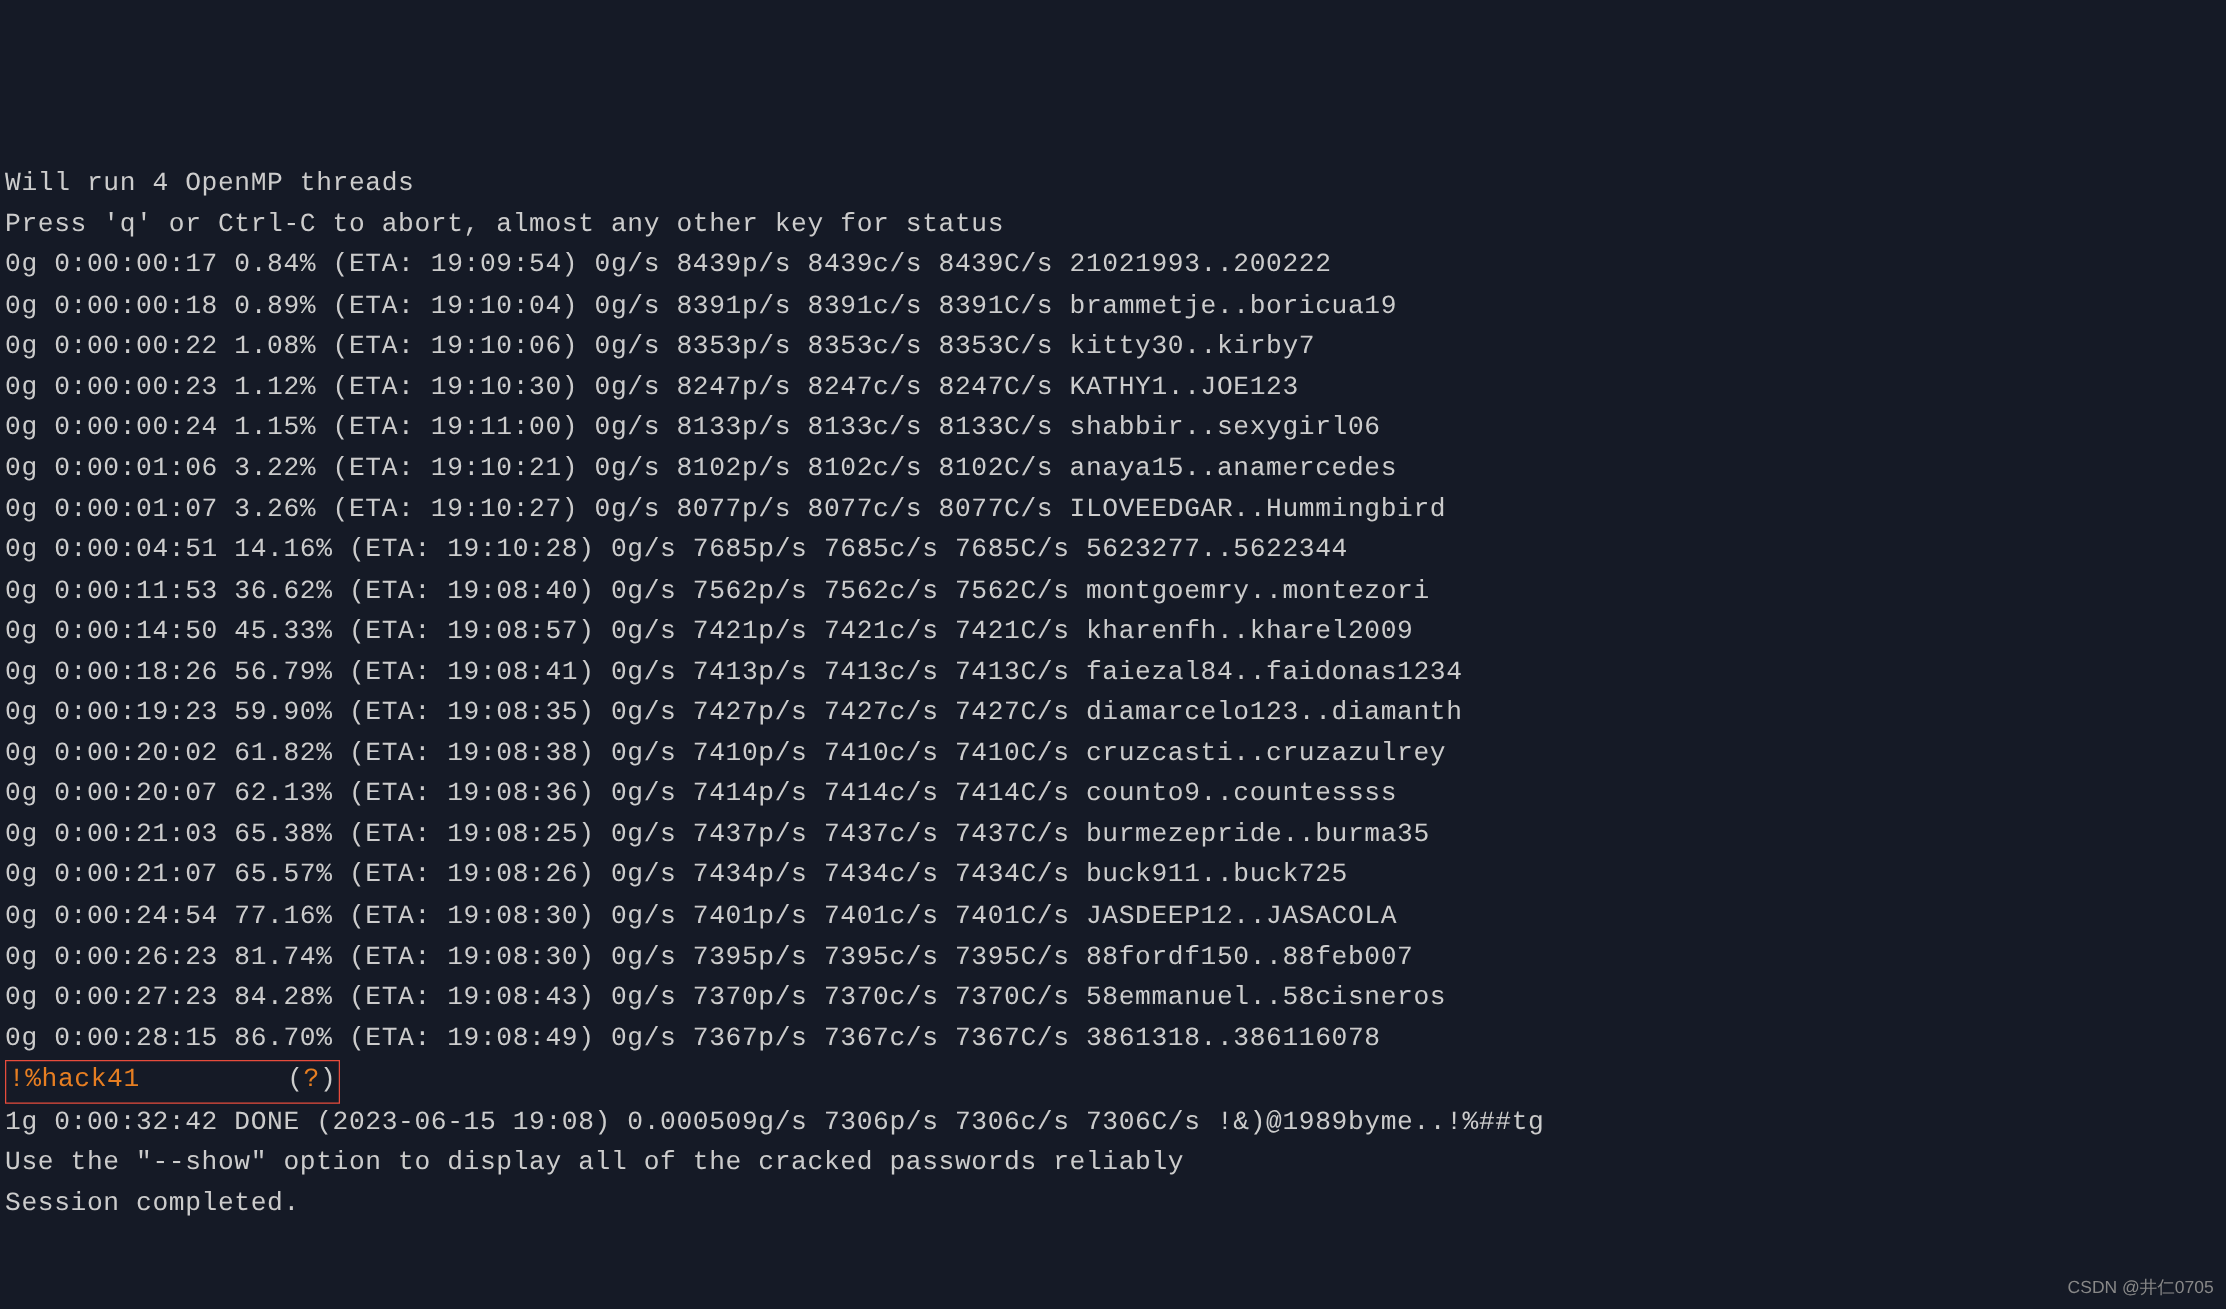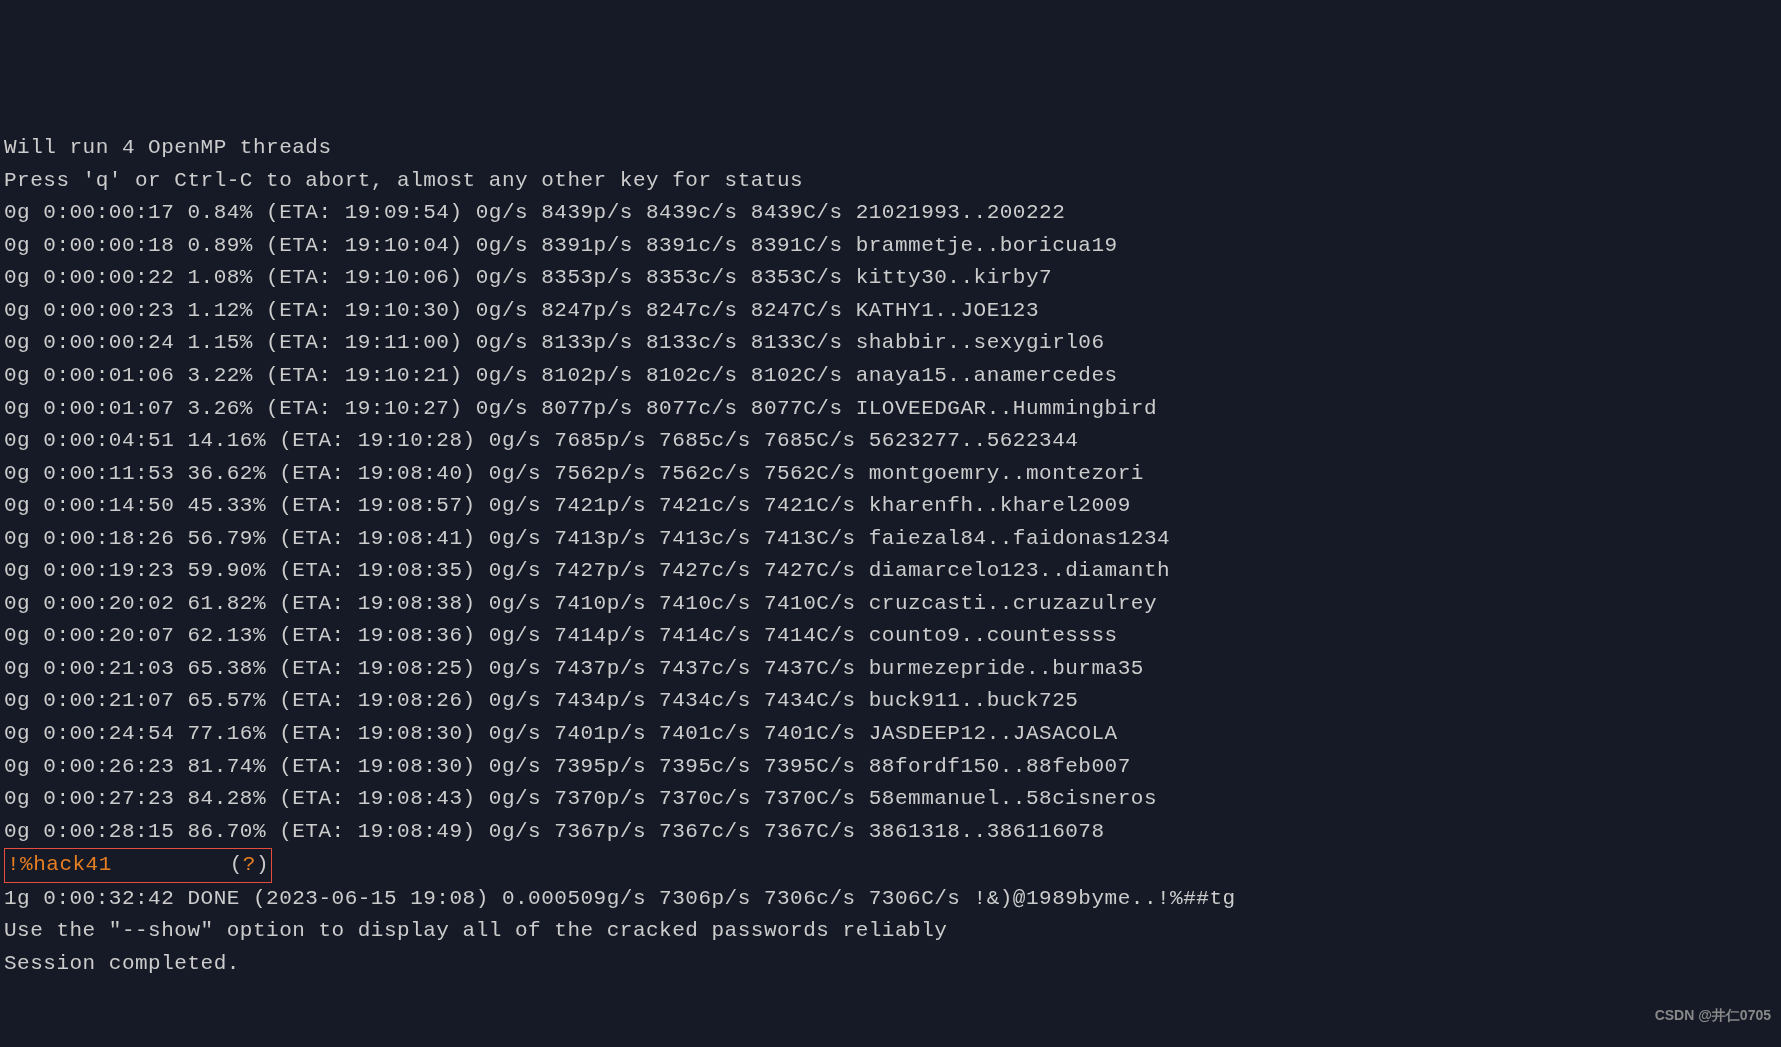--- a/index.html
+++ b/index.html
@@ -27,27 +27,26 @@
     .highlight-box {
       border: 1.5px solid #e74c3c;
       display: inline-block;
       padding: 0 2px;
     }
     .orange-text {
       color: #e67e22;
     }
     .watermark {
       position: absolute;
-      bottom: 20px;
+      bottom: 6px;
       right: 10px;
       color: #888;
       font-size: 14px;
       font-family: Arial, sans-serif;
       letter-spacing: 0;
-      font-weight: bold;
     }
   </style>
 </head>
 <body>
 
 
 
 <div><div class="terminal-line">Will run 4 OpenMP threads</div><div class="terminal-line">Press 'q' or Ctrl-C to abort, almost any other key for status</div><div class="terminal-line">0g 0:00:00:17 0.84% (ETA: 19:09:54) 0g/s 8439p/s 8439c/s 8439C/s 21021993..200222</div><div class="terminal-line">0g 0:00:00:18 0.89% (ETA: 19:10:04) 0g/s 8391p/s 8391c/s 8391C/s brammetje..boricua19</div><div class="terminal-line">0g 0:00:00:22 1.08% (ETA: 19:10:06) 0g/s 8353p/s 8353c/s 8353C/s kitty30..kirby7</div><div class="terminal-line">0g 0:00:00:23 1.12% (ETA: 19:10:30) 0g/s 8247p/s 8247c/s 8247C/s KATHY1..JOE123</div><div class="terminal-line">0g 0:00:00:24 1.15% (ETA: 19:11:00) 0g/s 8133p/s 8133c/s 8133C/s shabbir..sexygirl06</div><div class="terminal-line">0g 0:00:01:06 3.22% (ETA: 19:10:21) 0g/s 8102p/s 8102c/s 8102C/s anaya15..anamercedes</div><div class="terminal-line">0g 0:00:01:07 3.26% (ETA: 19:10:27) 0g/s 8077p/s 8077c/s 8077C/s ILOVEEDGAR..Hummingbird</div><div class="terminal-line">0g 0:00:04:51 14.16% (ETA: 19:10:28) 0g/s 7685p/s 7685c/s 7685C/s 5623277..5622344</div><div class="terminal-line">0g 0:00:11:53 36.62% (ETA: 19:08:40) 0g/s 7562p/s 7562c/s 7562C/s montgoemry..montezori</div><div class="terminal-line">0g 0:00:14:50 45.33% (ETA: 19:08:57) 0g/s 7421p/s 7421c/s 7421C/s kharenfh..kharel2009</div><div class="terminal-line">0g 0:00:18:26 56.79% (ETA: 19:08:41) 0g/s 7413p/s 7413c/s 7413C/s faiezal84..faidonas1234</div><div class="terminal-line">0g 0:00:19:23 59.90% (ETA: 19:08:35) 0g/s 7427p/s 7427c/s 7427C/s diamarcelo123..diamanth</div><div class="terminal-line">0g 0:00:20:02 61.82% (ETA: 19:08:38) 0g/s 7410p/s 7410c/s 7410C/s cruzcasti..cruzazulrey</div><div class="terminal-line">0g 0:00:20:07 62.13% (ETA: 19:08:36) 0g/s 7414p/s 7414c/s 7414C/s counto9..countessss</div><div class="terminal-line">0g 0:00:21:03 65.38% (ETA: 19:08:25) 0g/s 7437p/s 7437c/s 7437C/s burmezepride..burma35</div><div class="terminal-line">0g 0:00:21:07 65.57% (ETA: 19:08:26) 0g/s 7434p/s 7434c/s 7434C/s buck911..buck725</div><div class="terminal-line">0g 0:00:24:54 77.16% (ETA: 19:08:30) 0g/s 7401p/s 7401c/s 7401C/s JASDEEP12..JASACOLA</div><div class="terminal-line">0g 0:00:26:23 81.74% (ETA: 19:08:30) 0g/s 7395p/s 7395c/s 7395C/s 88fordf150..88feb007</div><div class="terminal-line">0g 0:00:27:23 84.28% (ETA: 19:08:43) 0g/s 7370p/s 7370c/s 7370C/s 58emmanuel..58cisneros</div><div class="terminal-line">0g 0:00:28:15 86.70% (ETA: 19:08:49) 0g/s 7367p/s 7367c/s 7367C/s 3861318..386116078</div><div class="terminal-line"><span class="highlight-box"><span class="orange-text">!%hack41</span><span>         </span><span>(</span><span class="orange-text">?</span><span>)</span></span></div><div class="terminal-line">1g 0:00:32:42 DONE (2023-06-15 19:08) 0.000509g/s 7306p/s 7306c/s 7306C/s !&amp;)@1989byme..!%##tg</div><div class="terminal-line">Use the "--show" option to display all of the cracked passwords reliably</div><div class="terminal-line">Session completed.</div></div>
 
 <div class="watermark">CSDN @井仁0705</div>

